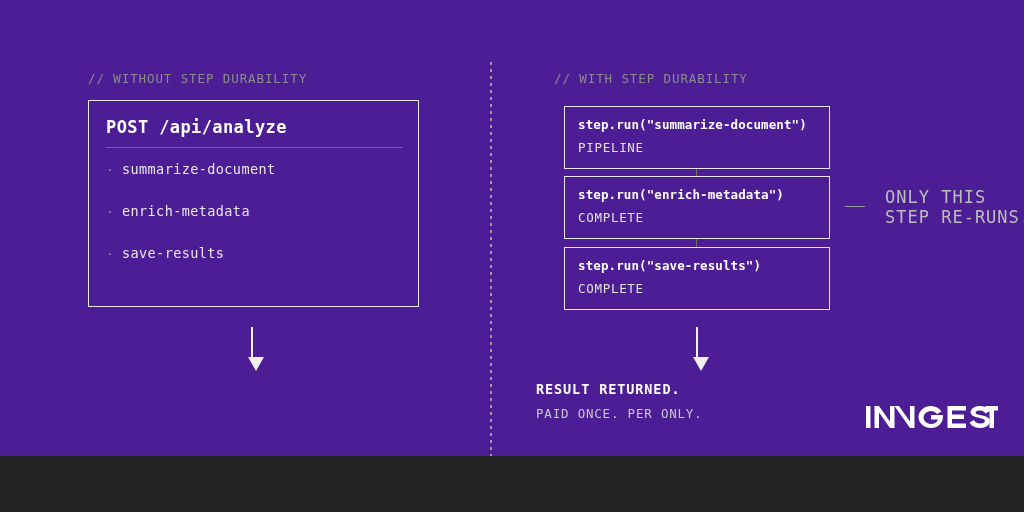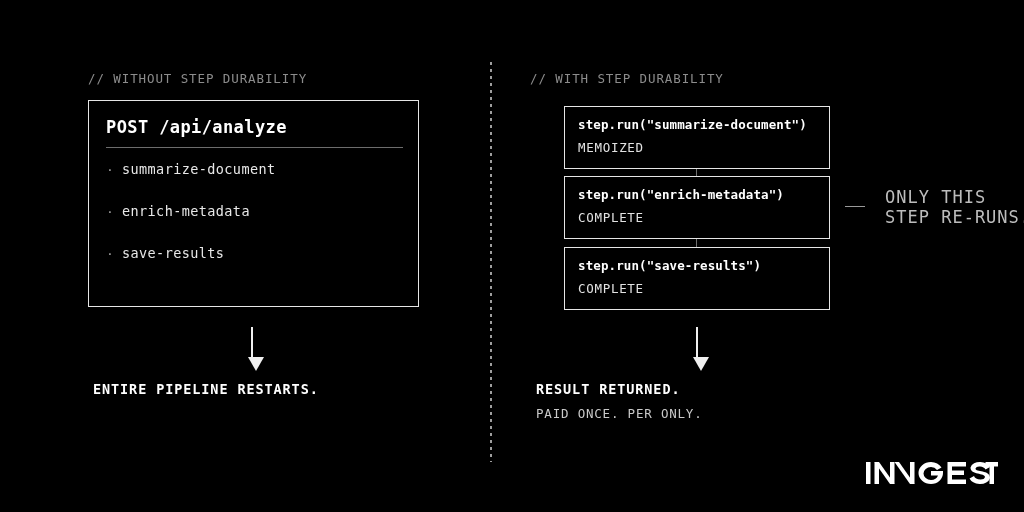--- a/index.html
+++ b/index.html
@@ -3,22 +3,22 @@
 <meta charset="utf-8">
 <style>
   html, body {
     margin: 0;
     padding: 0;
     background: #232323;
   }
   #stage {
     position: relative;
     width: 1024px;
-    height: 512px;
-    background: #000000;
+    height: 456px;
+    background: #4c1d95;
     overflow: hidden;
     font-family: "DejaVu Sans Mono", monospace;
   }
 
   
   .section-label {
     position: absolute;
     font-family: "DejaVu Sans Mono", monospace;
     font-size: 12.5px;
     letter-spacing: 0.9px;
@@ -238,30 +238,29 @@
       </div>
     </div>
   </div>
 
   <div class="arrow" style="left:248px; top:327px;">
     <div class="stem"></div>
     <div class="head"></div>
   </div>
 
   <div class="outcome" style="left:93px; top:381px;">
-    <div class="primary">ENTIRE PIPELINE RESTARTS.</div>
   </div>
 
   <div class="vertical-divider"></div>
 
-  <div class="section-label" style="left:530px; top:71px;">// WITH STEP DURABILITY</div>
+  <div class="section-label" style="left:554px; top:71px;">// WITH STEP DURABILITY</div>
 
   <div class="step-card" style="top:106px;">
     <div class="call">step.run("summarize-document")</div>
-    <div class="state">MEMOIZED</div>
+    <div class="state">PIPELINE</div>
   </div>
 
   <div class="card-connector" style="top:169px; height:7px;"></div>
 
   <div class="step-card" style="top:176px;">
     <div class="call">step.run("enrich-metadata")</div>
     <div class="state">COMPLETE</div>
   </div>
 
   <div class="card-connector" style="top:239px; height:8px;"></div>

